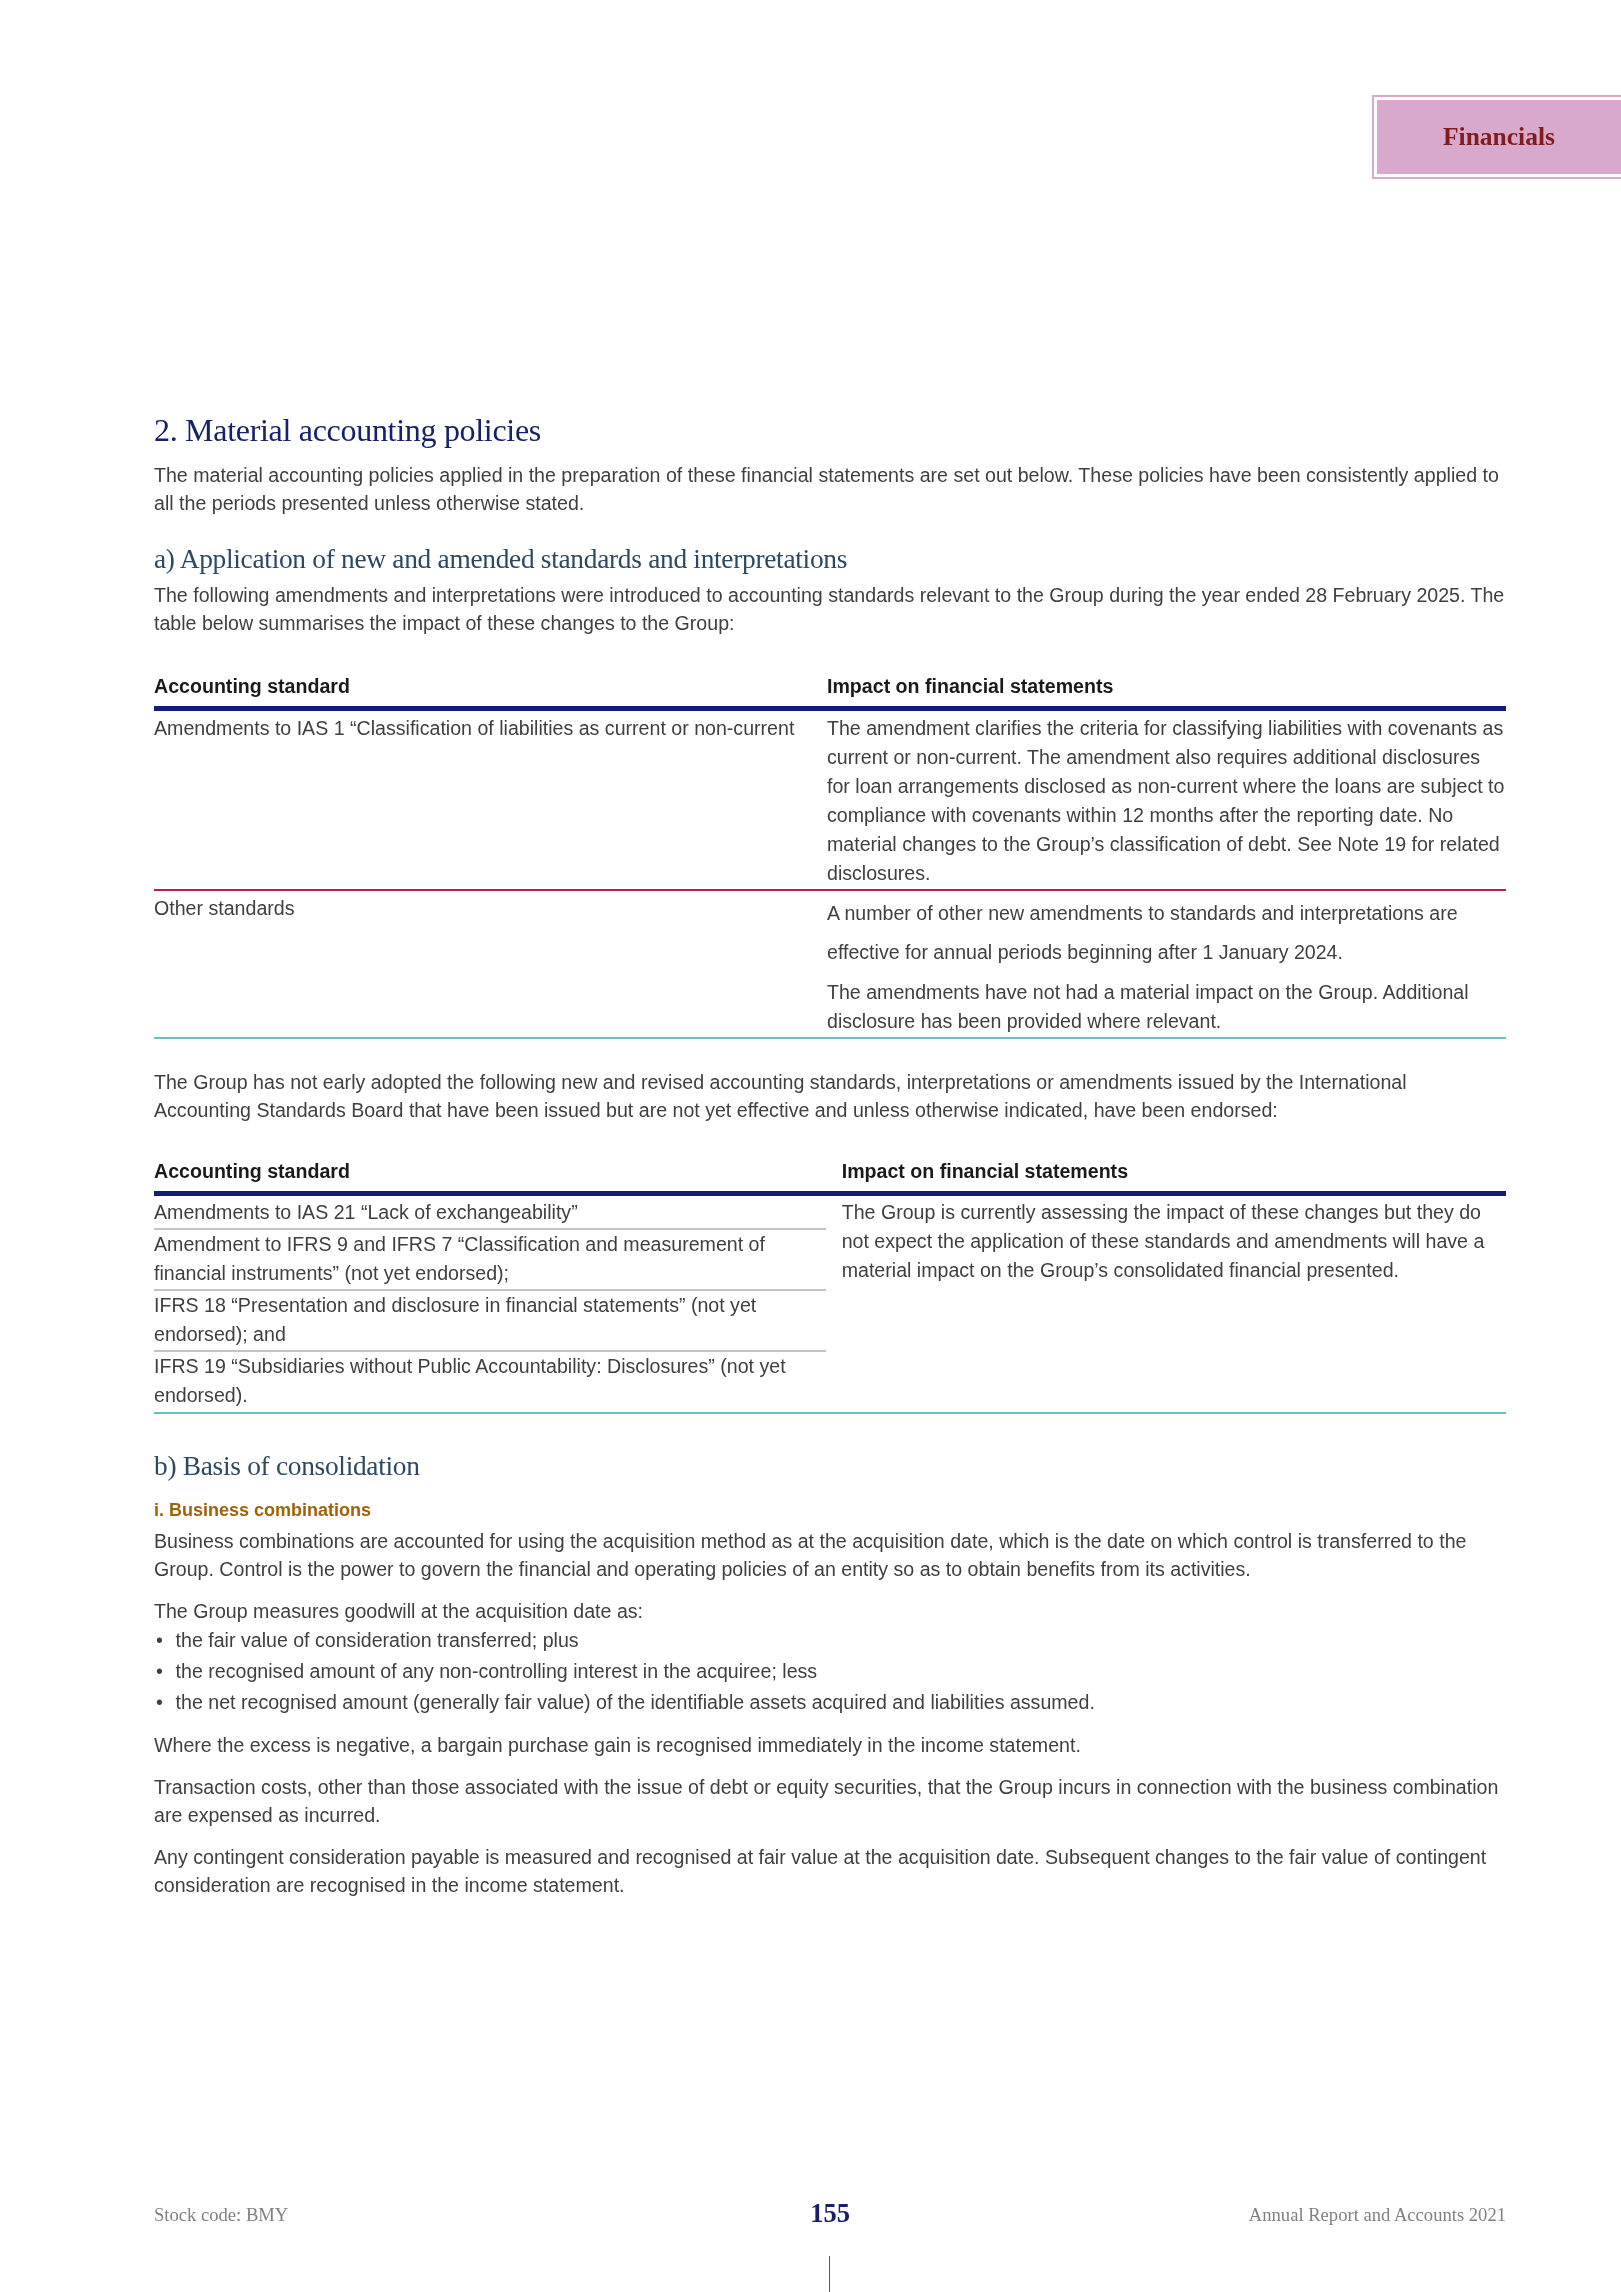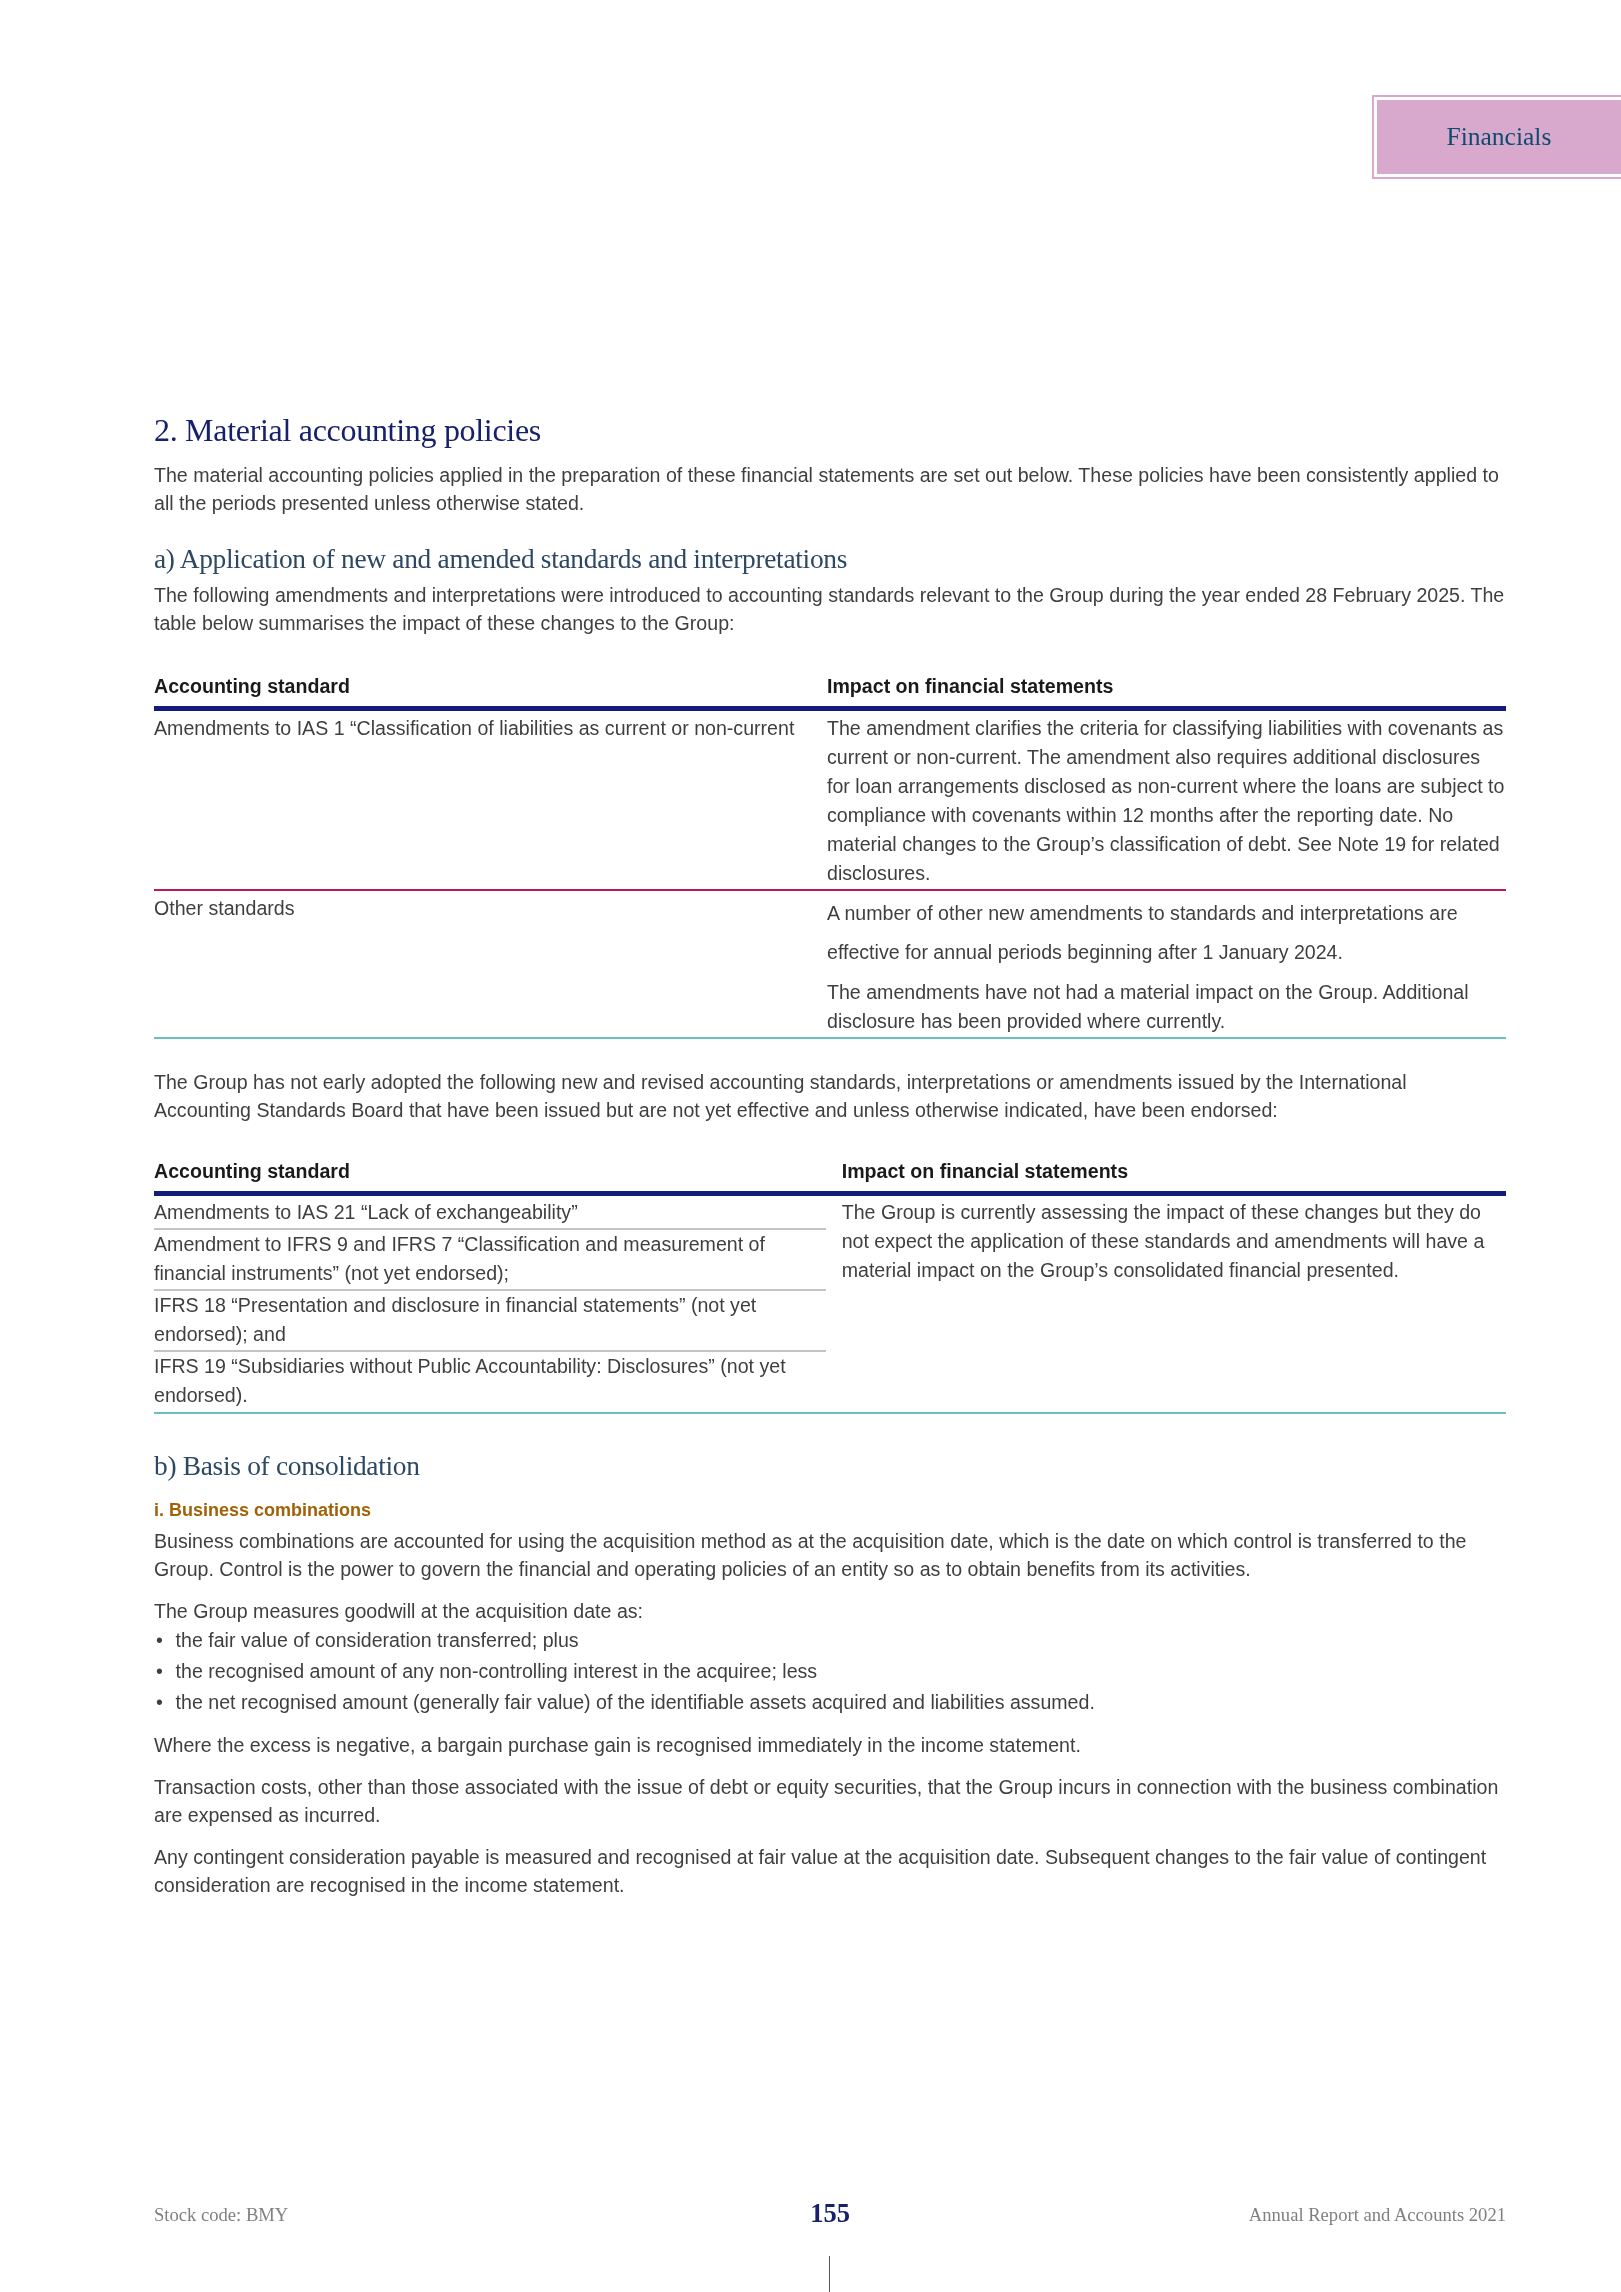--- a/index.html
+++ b/index.html
@@ -1,22 +1,22 @@
 <!DOCTYPE html>
 <html><head>
 <meta charset="utf-8">
 <style>
   html, body { margin:0; padding:0; background:#ffffff; }
   body { width:1621px; height:2293px; position:relative; overflow:hidden;
          font-family:"Liberation Sans", "DejaVu Sans", sans-serif; color:#3f3f3f; }
   .tab { position:absolute; top:95px; left:1372px; width:249px; height:84px;
          border:2px solid #d9a9cd; border-right:none; box-sizing:border-box; padding:2.9px 0 2.9px 2.9px; }
-  .tab-inner { width:100%; height:100%; background:#d9a9cd; color:#0c4a6e;
+  .tab-inner { width:100%; height:100%; background:#d9a9cd; color:#7f1d1d;
          font-family:"Liberation Serif", "DejaVu Serif", serif; font-size:25.5px;
-         display:flex; align-items:center; justify-content:center; }
+         display:flex; align-items:center; justify-content:center;font-weight:bold; }
   .content { position:absolute; left:154px; top:412px; width:1352px; }
   h1 { font-family:"Liberation Serif", "DejaVu Serif", serif; color:#16206b; font-size:32px;
        font-weight:normal; margin:0 0 11.8px 0; letter-spacing:-0.3px; }
   h2 { font-family:"Liberation Serif", "DejaVu Serif", serif; color:#2d4863; font-size:27.4px;
        font-weight:normal; margin:0 0 5.9px 0; letter-spacing:-0.3px; }
   h3 { font-family:Liberation Sans, sans-serif; color:#a16207; font-size:18px;
        font-weight:bold; margin:0 0 5.9px 0; }
   p { font-size:19.6px; line-height:28px; margin:0 0 13.7px 0; }
   .gap-h2 { margin-top:27.4px; }
   table.std { width:100%; border-collapse:collapse; font-size:19.6px; line-height:29px; margin-top:35px; }
@@ -61,21 +61,21 @@
     </thead>
     <tbody>
       <tr class="row-sep">
         <td class="col1">Amendments to IAS 1 “Classification of liabilities as current or non-current</td>
         <td>The amendment clarifies the criteria for classifying liabilities with covenants as current or non-current. The amendment also requires additional disclosures for loan arrangements disclosed as non-current where the loans are subject to compliance with covenants within 12 months after the reporting date. No material changes to the Group’s classification of debt.  See Note 19 for related disclosures.</td>
       </tr>
       <tr class="last">
         <td class="col1">Other standards</td>
         <td>
           <p class="impact-p" style="font-size:19.6px;line-height:39px;margin-bottom:5.9px;">A number of other new amendments to standards and interpretations are effective for annual periods beginning after 1 January 2024.</p>
-          <p class="impact-p" style="font-size:19.6px;line-height:29px;margin-bottom:0;">The amendments have not had a material impact on the Group. Additional disclosure has been provided where currently.</p>
+          <p class="impact-p" style="font-size:19.6px;line-height:29px;margin-bottom:0;">The amendments have not had a material impact on the Group. Additional disclosure has been provided where relevant.</p>
         </td>
       </tr>
     </tbody>
   </table>
 
   <p style="margin-top:29px;">The Group has not early adopted the following new and revised accounting standards, interpretations or amendments issued by the International Accounting Standards Board that have been issued but are not yet effective and unless otherwise indicated, have been endorsed:</p>
 
   <table class="std" style="margin-top:33px;">
     <thead>
       <tr>

